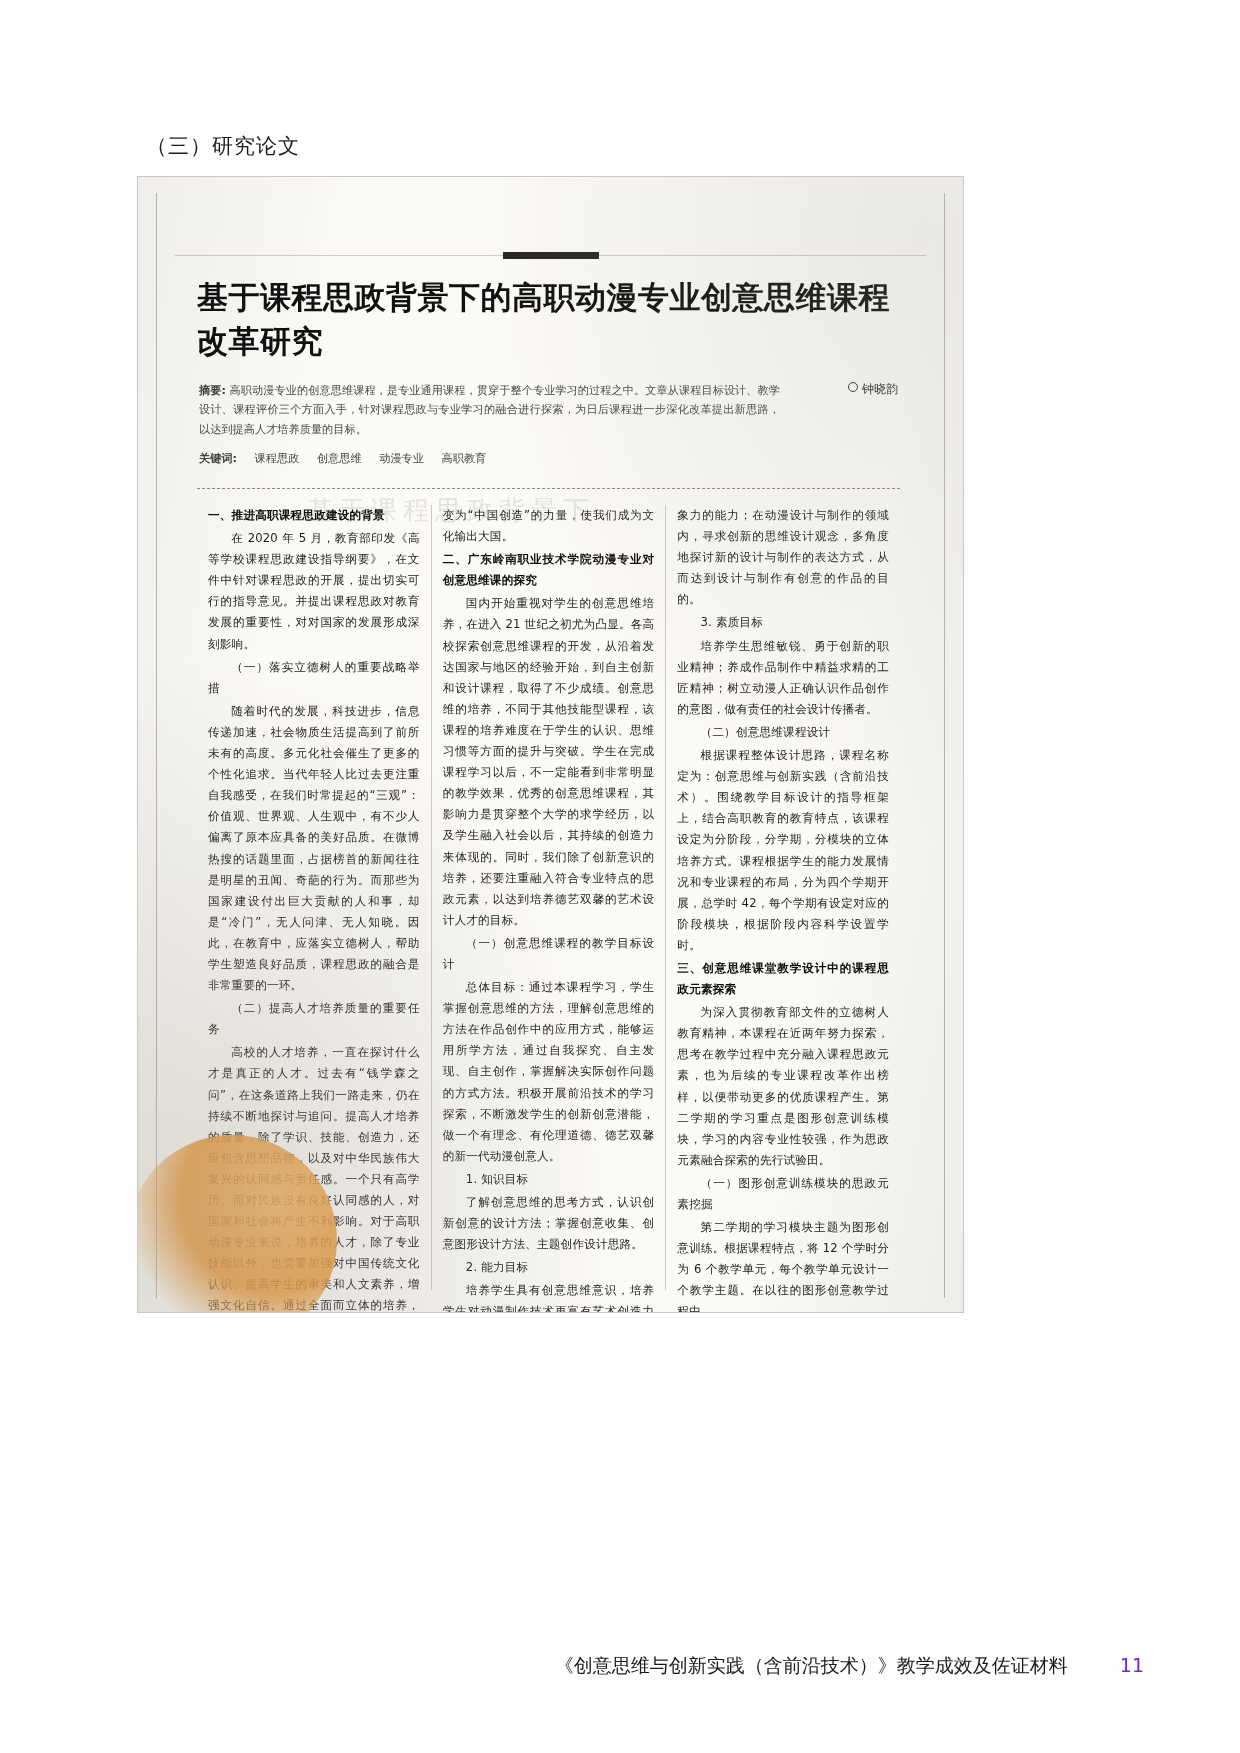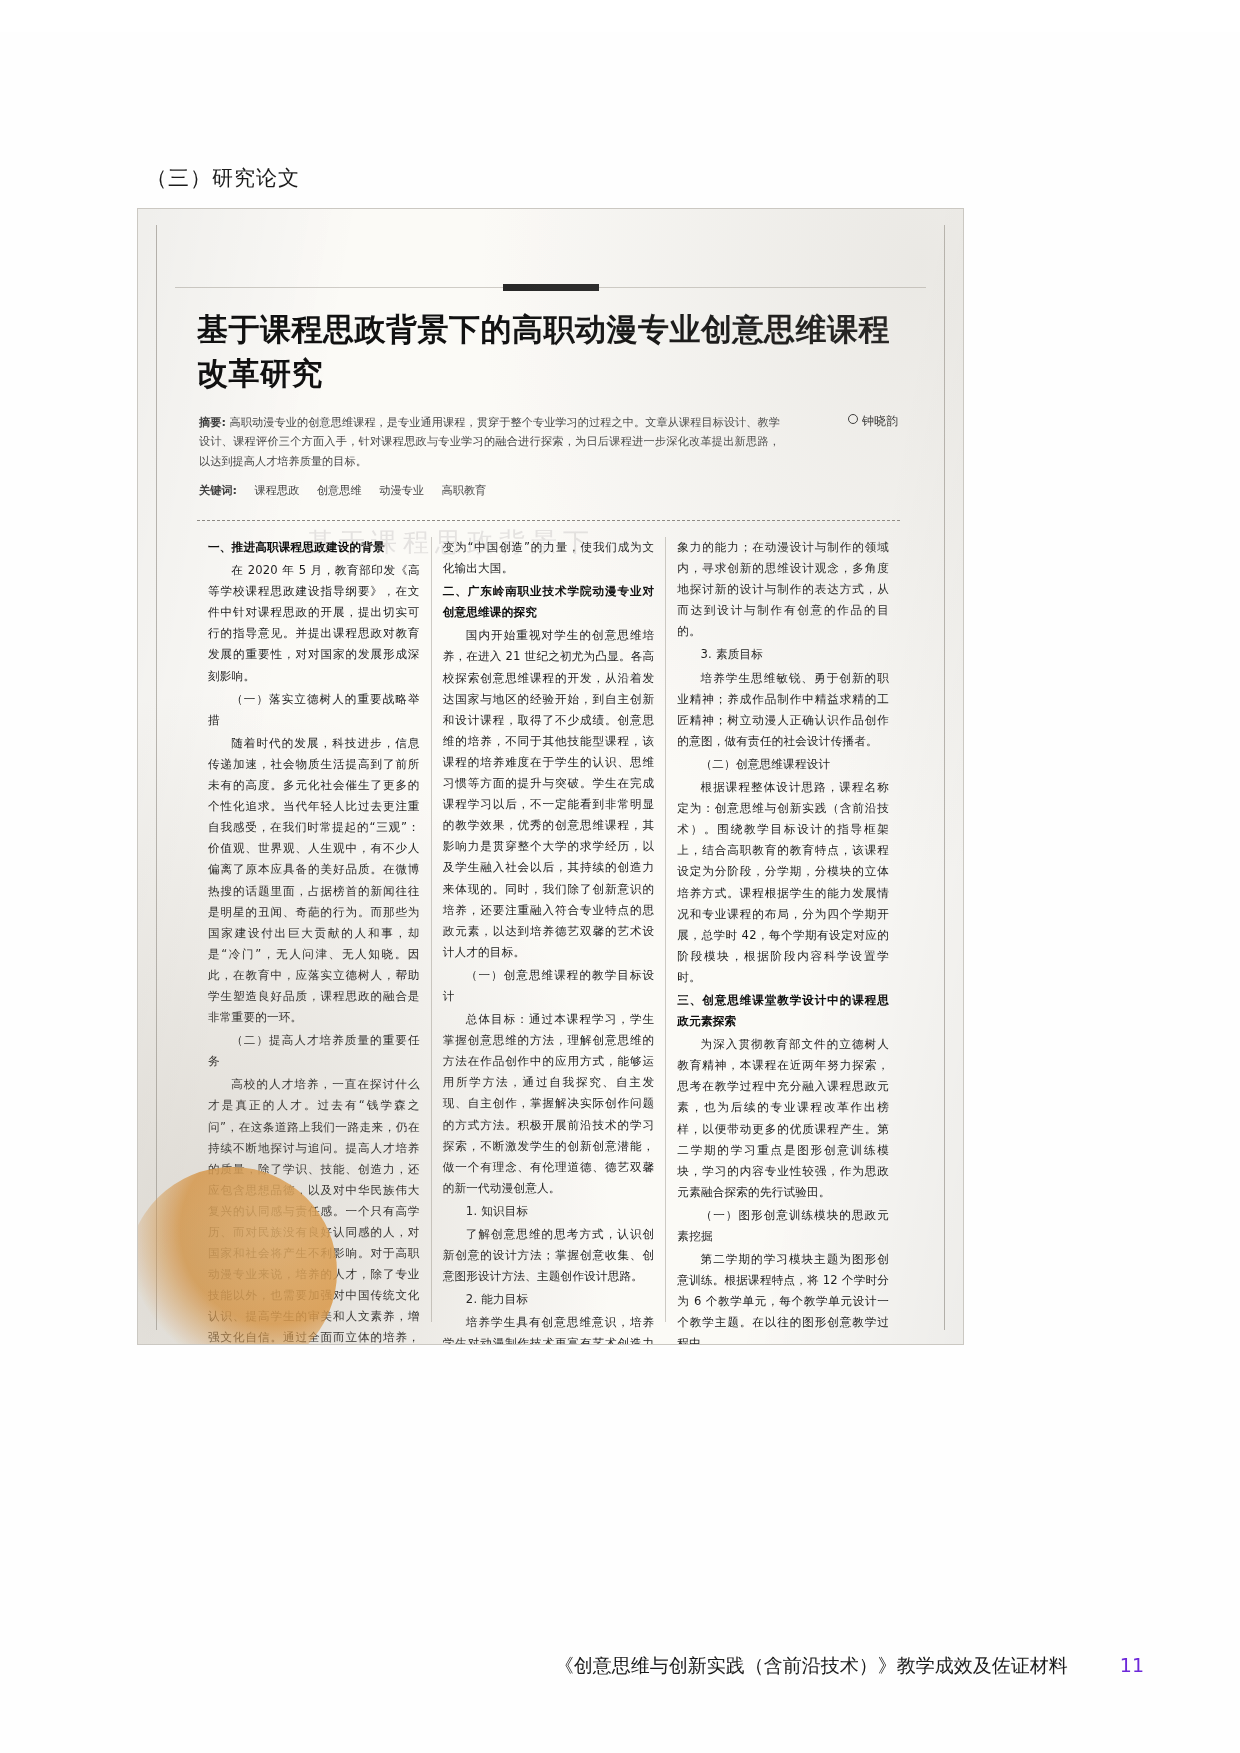--- a/index.html
+++ b/index.html
@@ -11,21 +11,20 @@
     width: 1240px;
     height: 1753px;
     font-family: "DejaVu Sans", sans-serif;
     position: relative;
     overflow: hidden;
   }
   .page {
     position: absolute;
     inset: 0;
     background: #fefefe;
-    margin-top: 32px;
   }
   
   .section-heading {
     position: absolute;
     left: 146px;
     top: 132px;
     font-size: 21px;
     color: #1b1b1b;
     letter-spacing: 1px;
     font-family: "DejaVu Sans", sans-serif;

